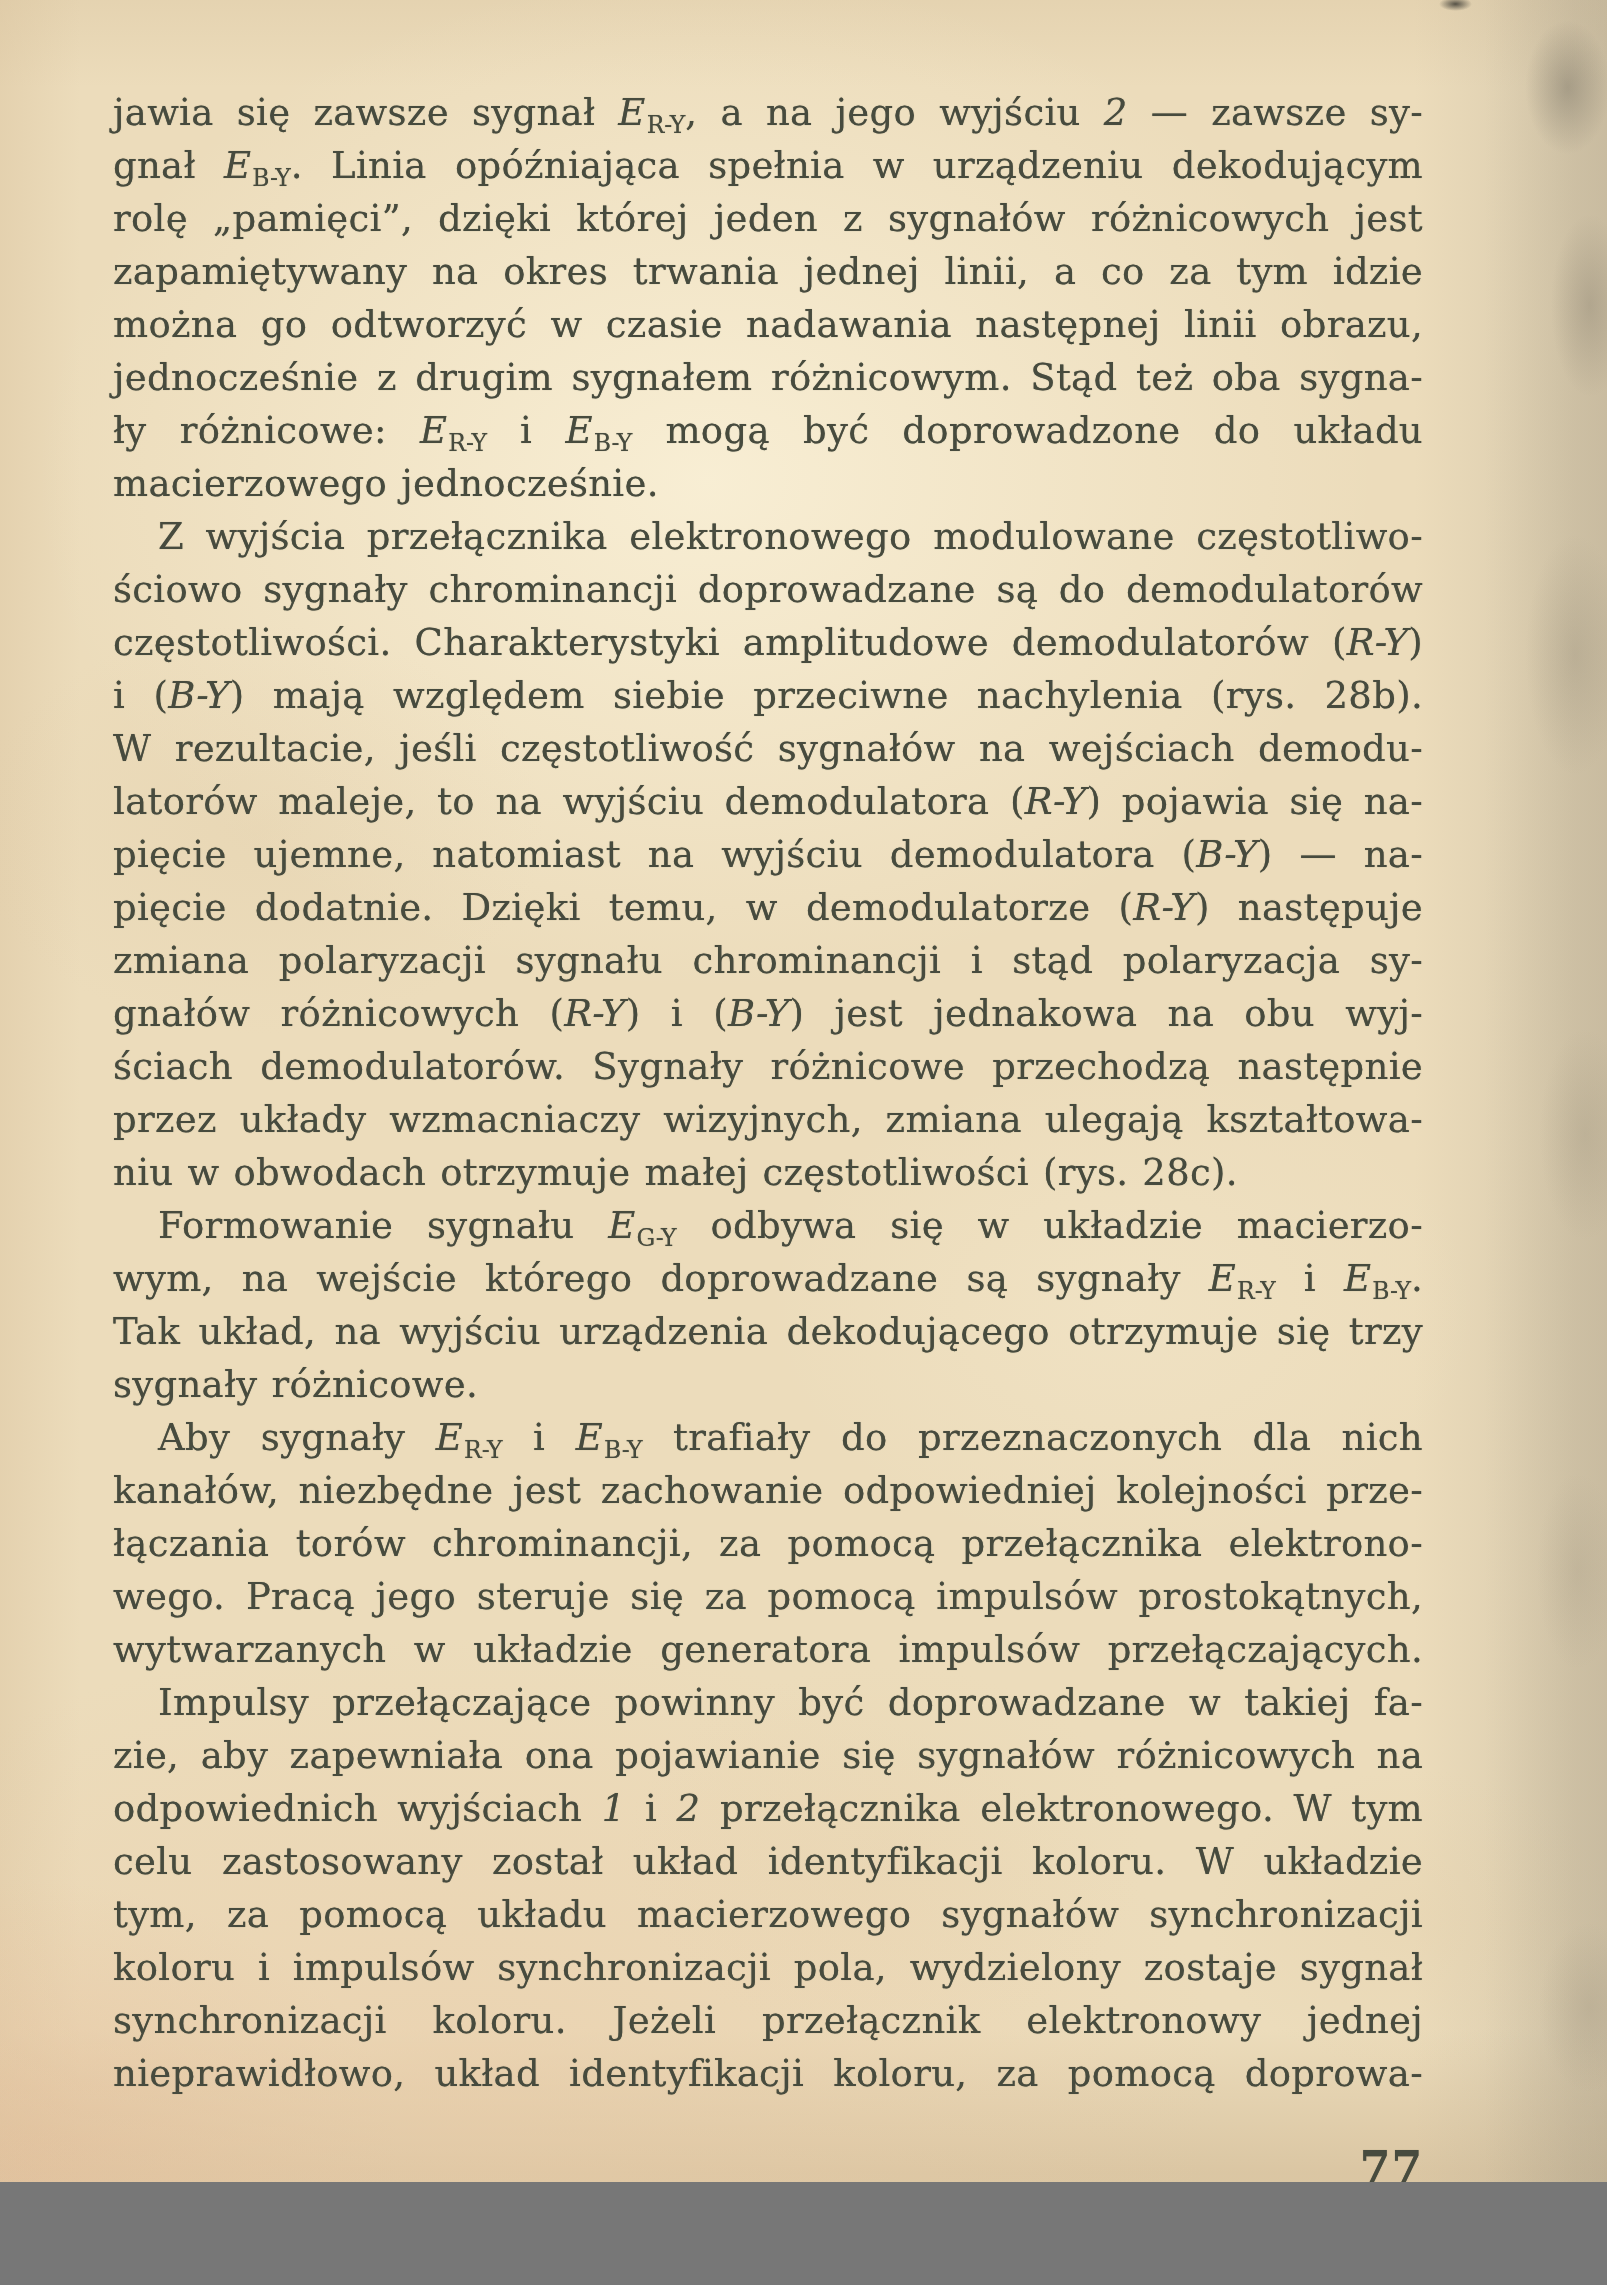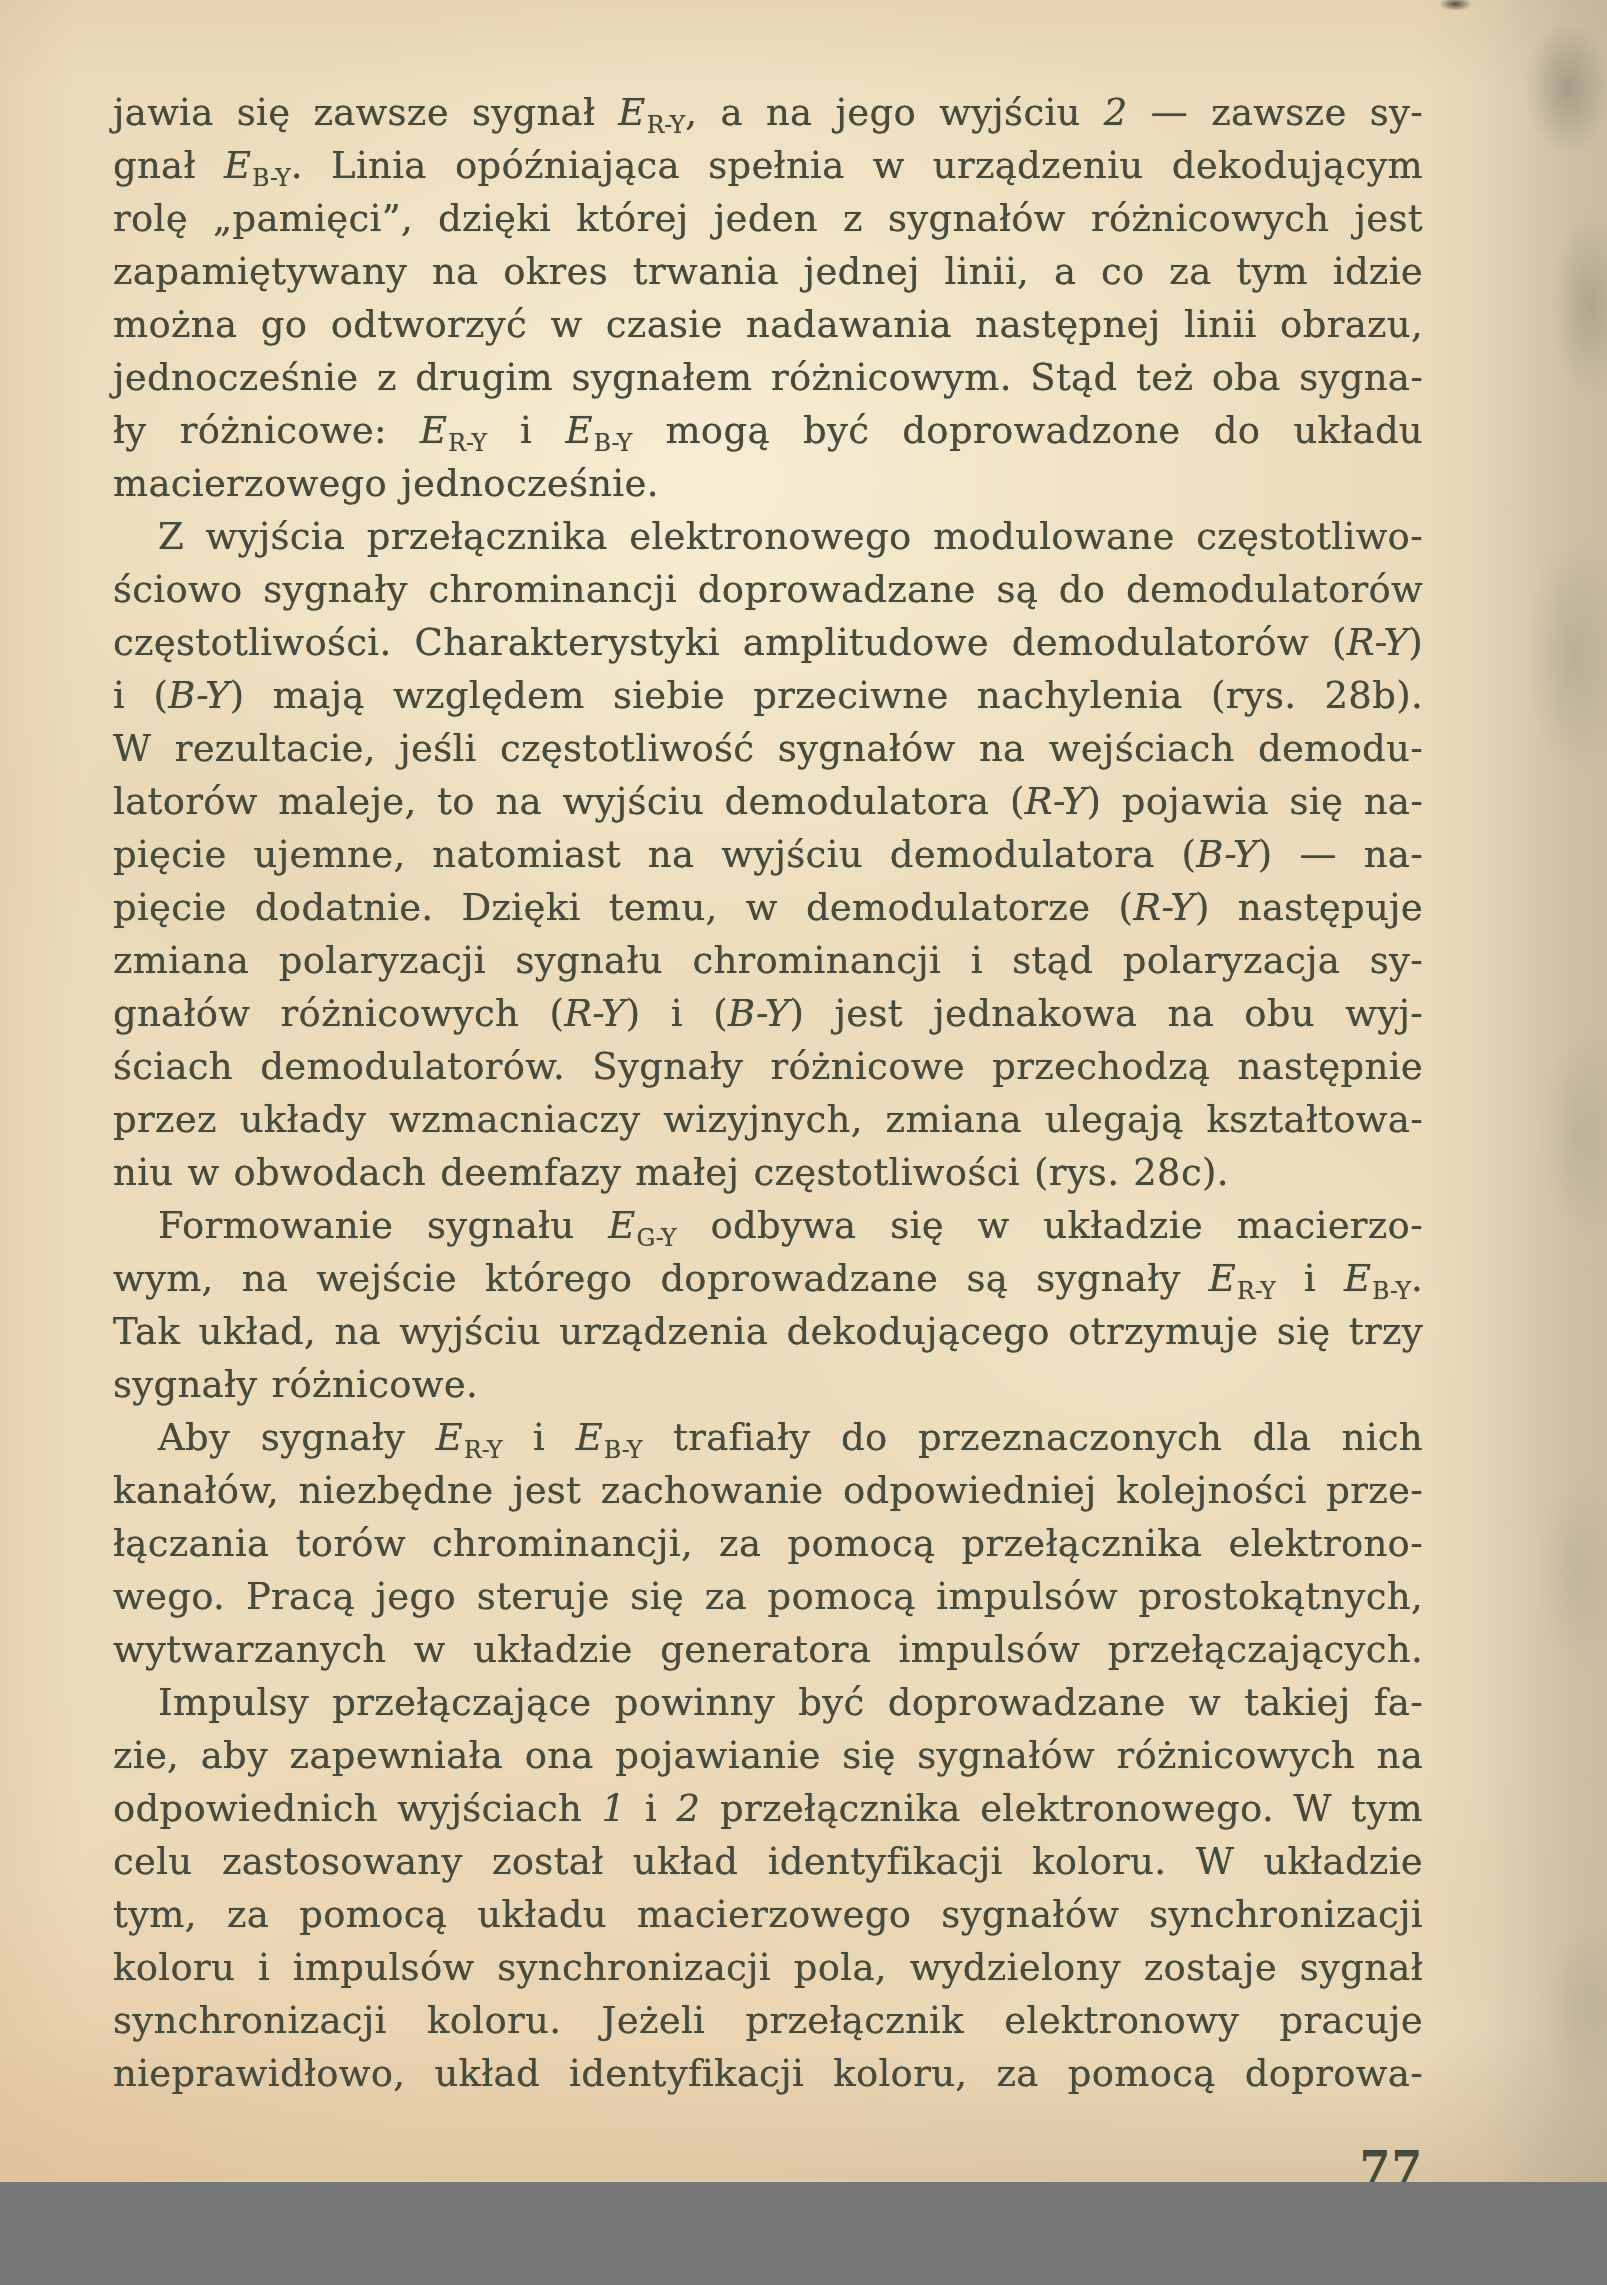--- a/index.html
+++ b/index.html
@@ -94,34 +94,34 @@
       <div class="line j">częstotliwości. Charakterystyki amplitudowe demodulatorów (<i>R-Y</i>)</div>
       <div class="line j">i (<i>B-Y</i>) mają względem siebie przeciwne nachylenia (rys. 28b).</div>
       <div class="line j">W rezultacie, jeśli częstotliwość sygnałów na wejściach demodu-</div>
       <div class="line j">latorów maleje, to na wyjściu demodulatora (<i>R-Y</i>) pojawia się na-</div>
       <div class="line j">pięcie ujemne, natomiast na wyjściu demodulatora (<i>B-Y</i>) — na-</div>
       <div class="line j">pięcie dodatnie. Dzięki temu, w demodulatorze (<i>R-Y</i>) następuje</div>
       <div class="line j">zmiana polaryzacji sygnału chrominancji i stąd polaryzacja sy-</div>
       <div class="line j">gnałów różnicowych (<i>R-Y</i>) i (<i>B-Y</i>) jest jednakowa na obu wyj-</div>
       <div class="line j">ściach demodulatorów. Sygnały różnicowe przechodzą następnie</div>
       <div class="line j">przez układy wzmacniaczy wizyjnych, zmiana ulegają kształtowa-</div>
-      <div class="line l">niu w obwodach deemfazy małej częstotliwości (rys. 28c).</div>
+      <div class="line l">niu w obwodach otrzymuje małej częstotliwości (rys. 28c).</div>
       <div class="line j ind">Formowanie sygnału <span class="fE"><i>E</i><sub>G-Y</sub></span> odbywa się w układzie macierzo-</div>
       <div class="line j">wym, na wejście którego doprowadzane są sygnały <span class="fE"><i>E</i><sub>R-Y</sub></span> i <span class="fE"><i>E</i><sub>B-Y</sub></span>.</div>
       <div class="line j">Tak układ, na wyjściu urządzenia dekodującego otrzymuje się trzy</div>
       <div class="line l">sygnały różnicowe.</div>
       <div class="line j ind">Aby sygnały <span class="fE"><i>E</i><sub>R-Y</sub></span> i <span class="fE"><i>E</i><sub>B-Y</sub></span> trafiały do przeznaczonych dla nich</div>
       <div class="line j">kanałów, niezbędne jest zachowanie odpowiedniej kolejności prze-</div>
       <div class="line j">łączania torów chrominancji, za pomocą przełącznika elektrono-</div>
       <div class="line j">wego. Pracą jego steruje się za pomocą impulsów prostokątnych,</div>
       <div class="line j">wytwarzanych w układzie generatora impulsów przełączających.</div>
       <div class="line j ind">Impulsy przełączające powinny być doprowadzane w takiej fa-</div>
       <div class="line j">zie, aby zapewniała ona pojawianie się sygnałów różnicowych na</div>
       <div class="line j">odpowiednich wyjściach <i>1</i> i <i>2</i> przełącznika elektronowego. W tym</div>
       <div class="line j">celu zastosowany został układ identyfikacji koloru. W układzie</div>
       <div class="line j">tym, za pomocą układu macierzowego sygnałów synchronizacji</div>
       <div class="line j">koloru i impulsów synchronizacji pola, wydzielony zostaje sygnał</div>
-      <div class="line j">synchronizacji koloru. Jeżeli przełącznik elektronowy pracuje</div>
+      <div class="line j">synchronizacji koloru. Jeżeli przełącznik elektronowy jednej</div>
       <div class="line j">nieprawidłowo, układ identyfikacji koloru, za pomocą doprowa-</div>
     </div>
   <div class="page-number">77</div>
 </div>
 
 
 </body></html>

